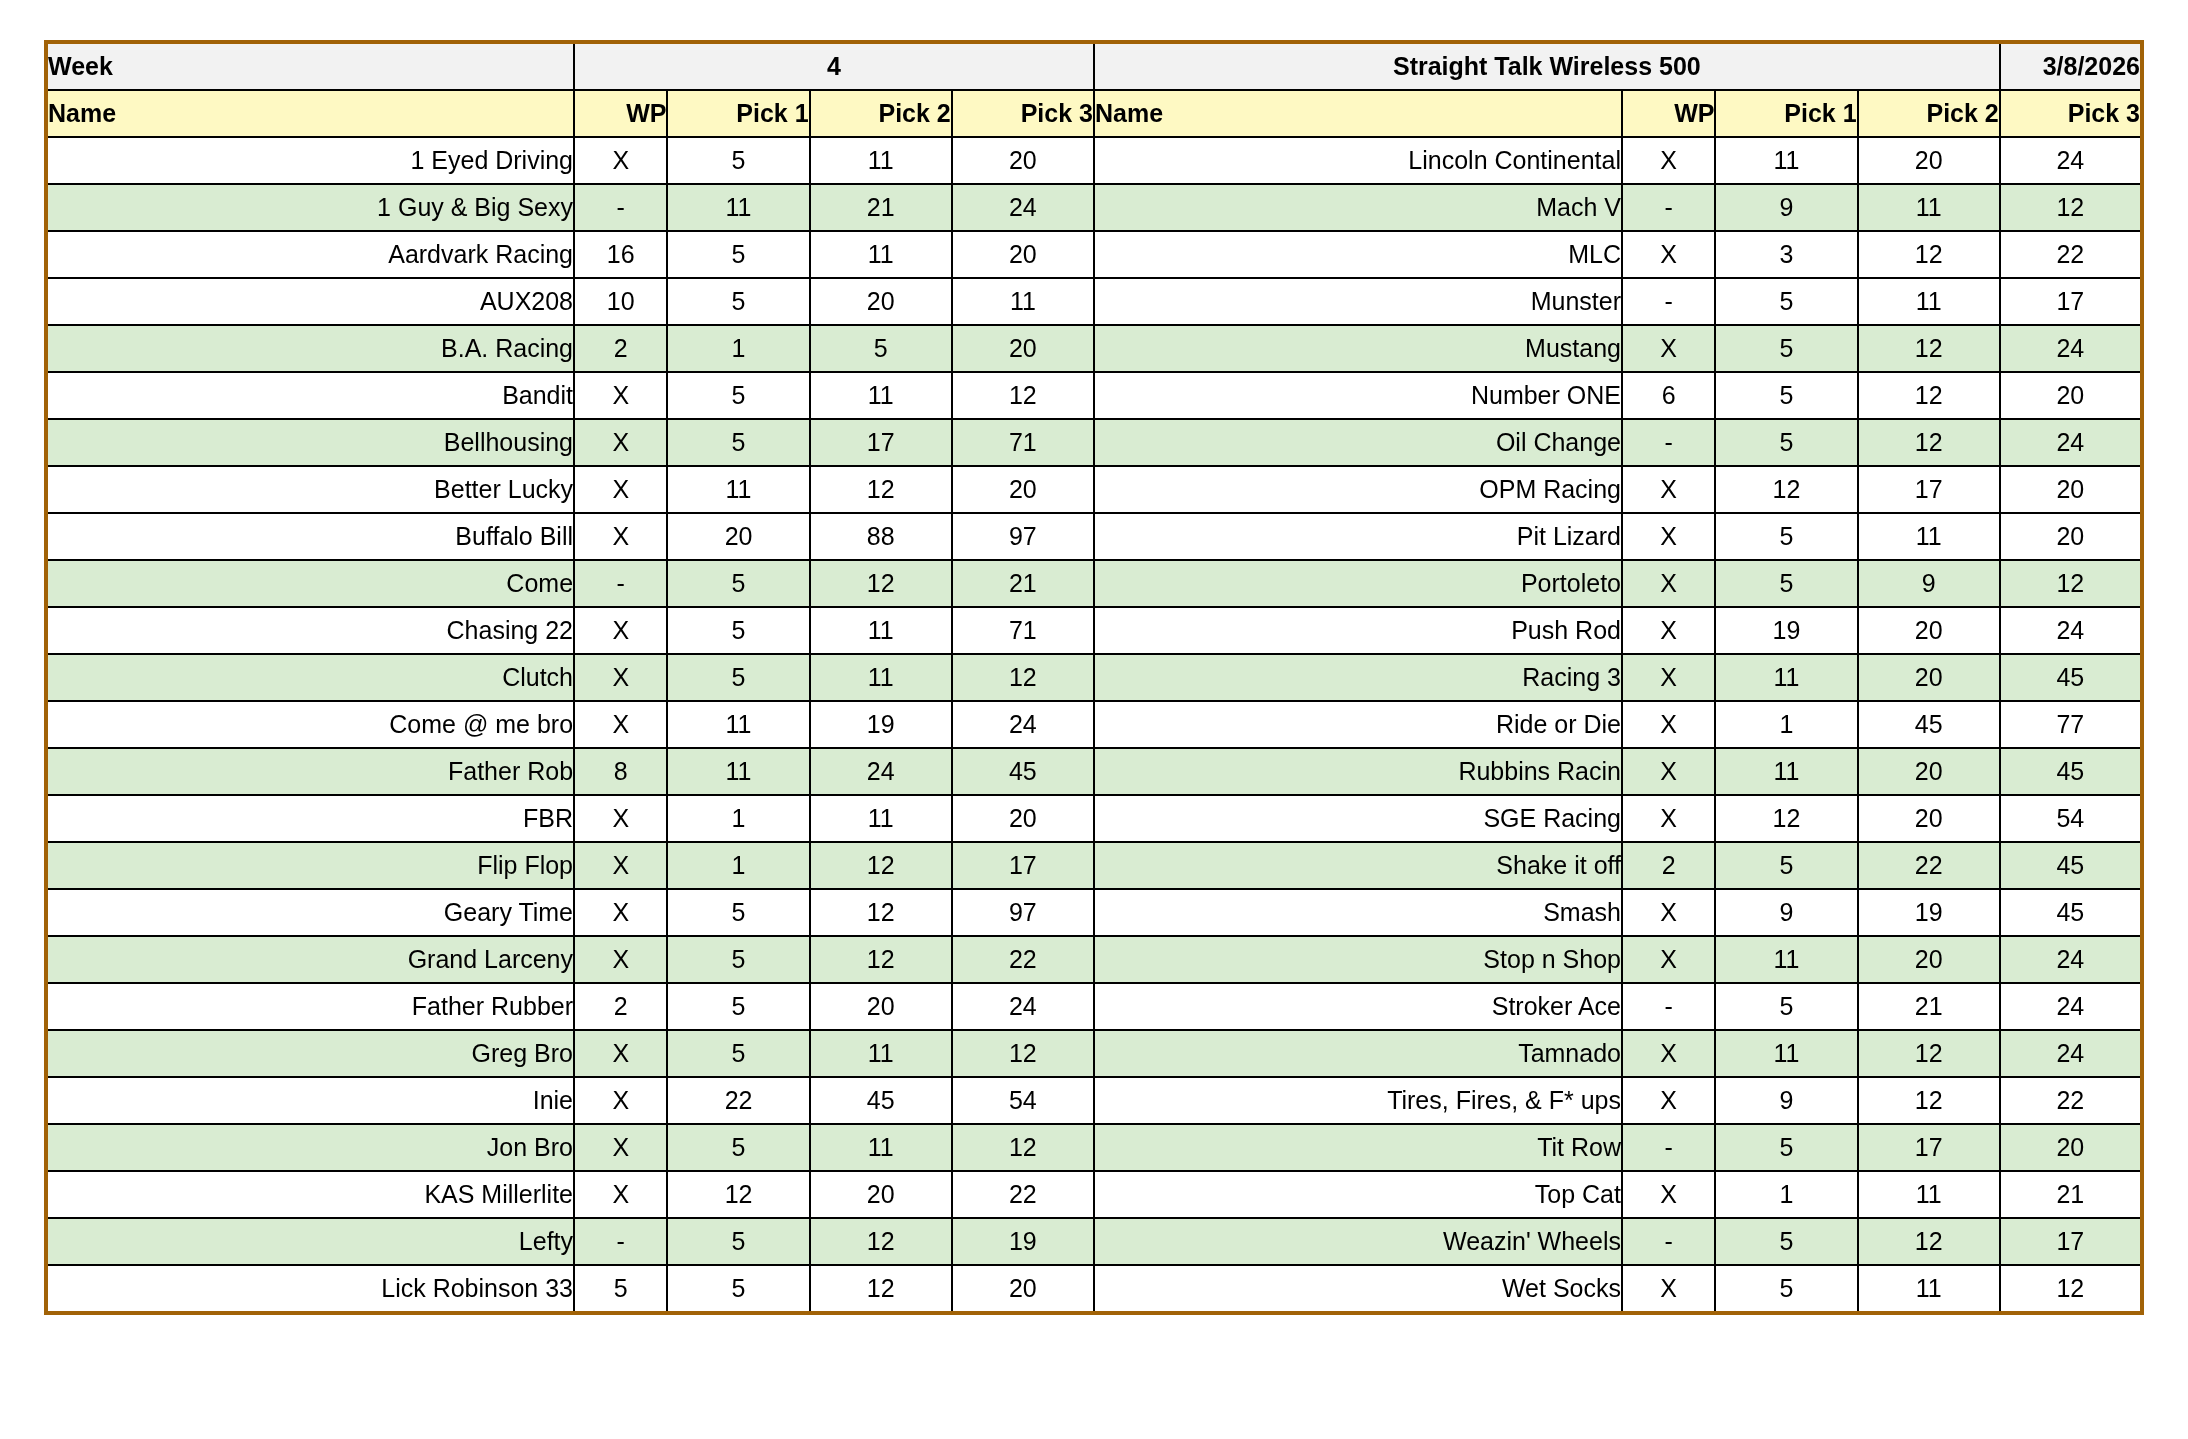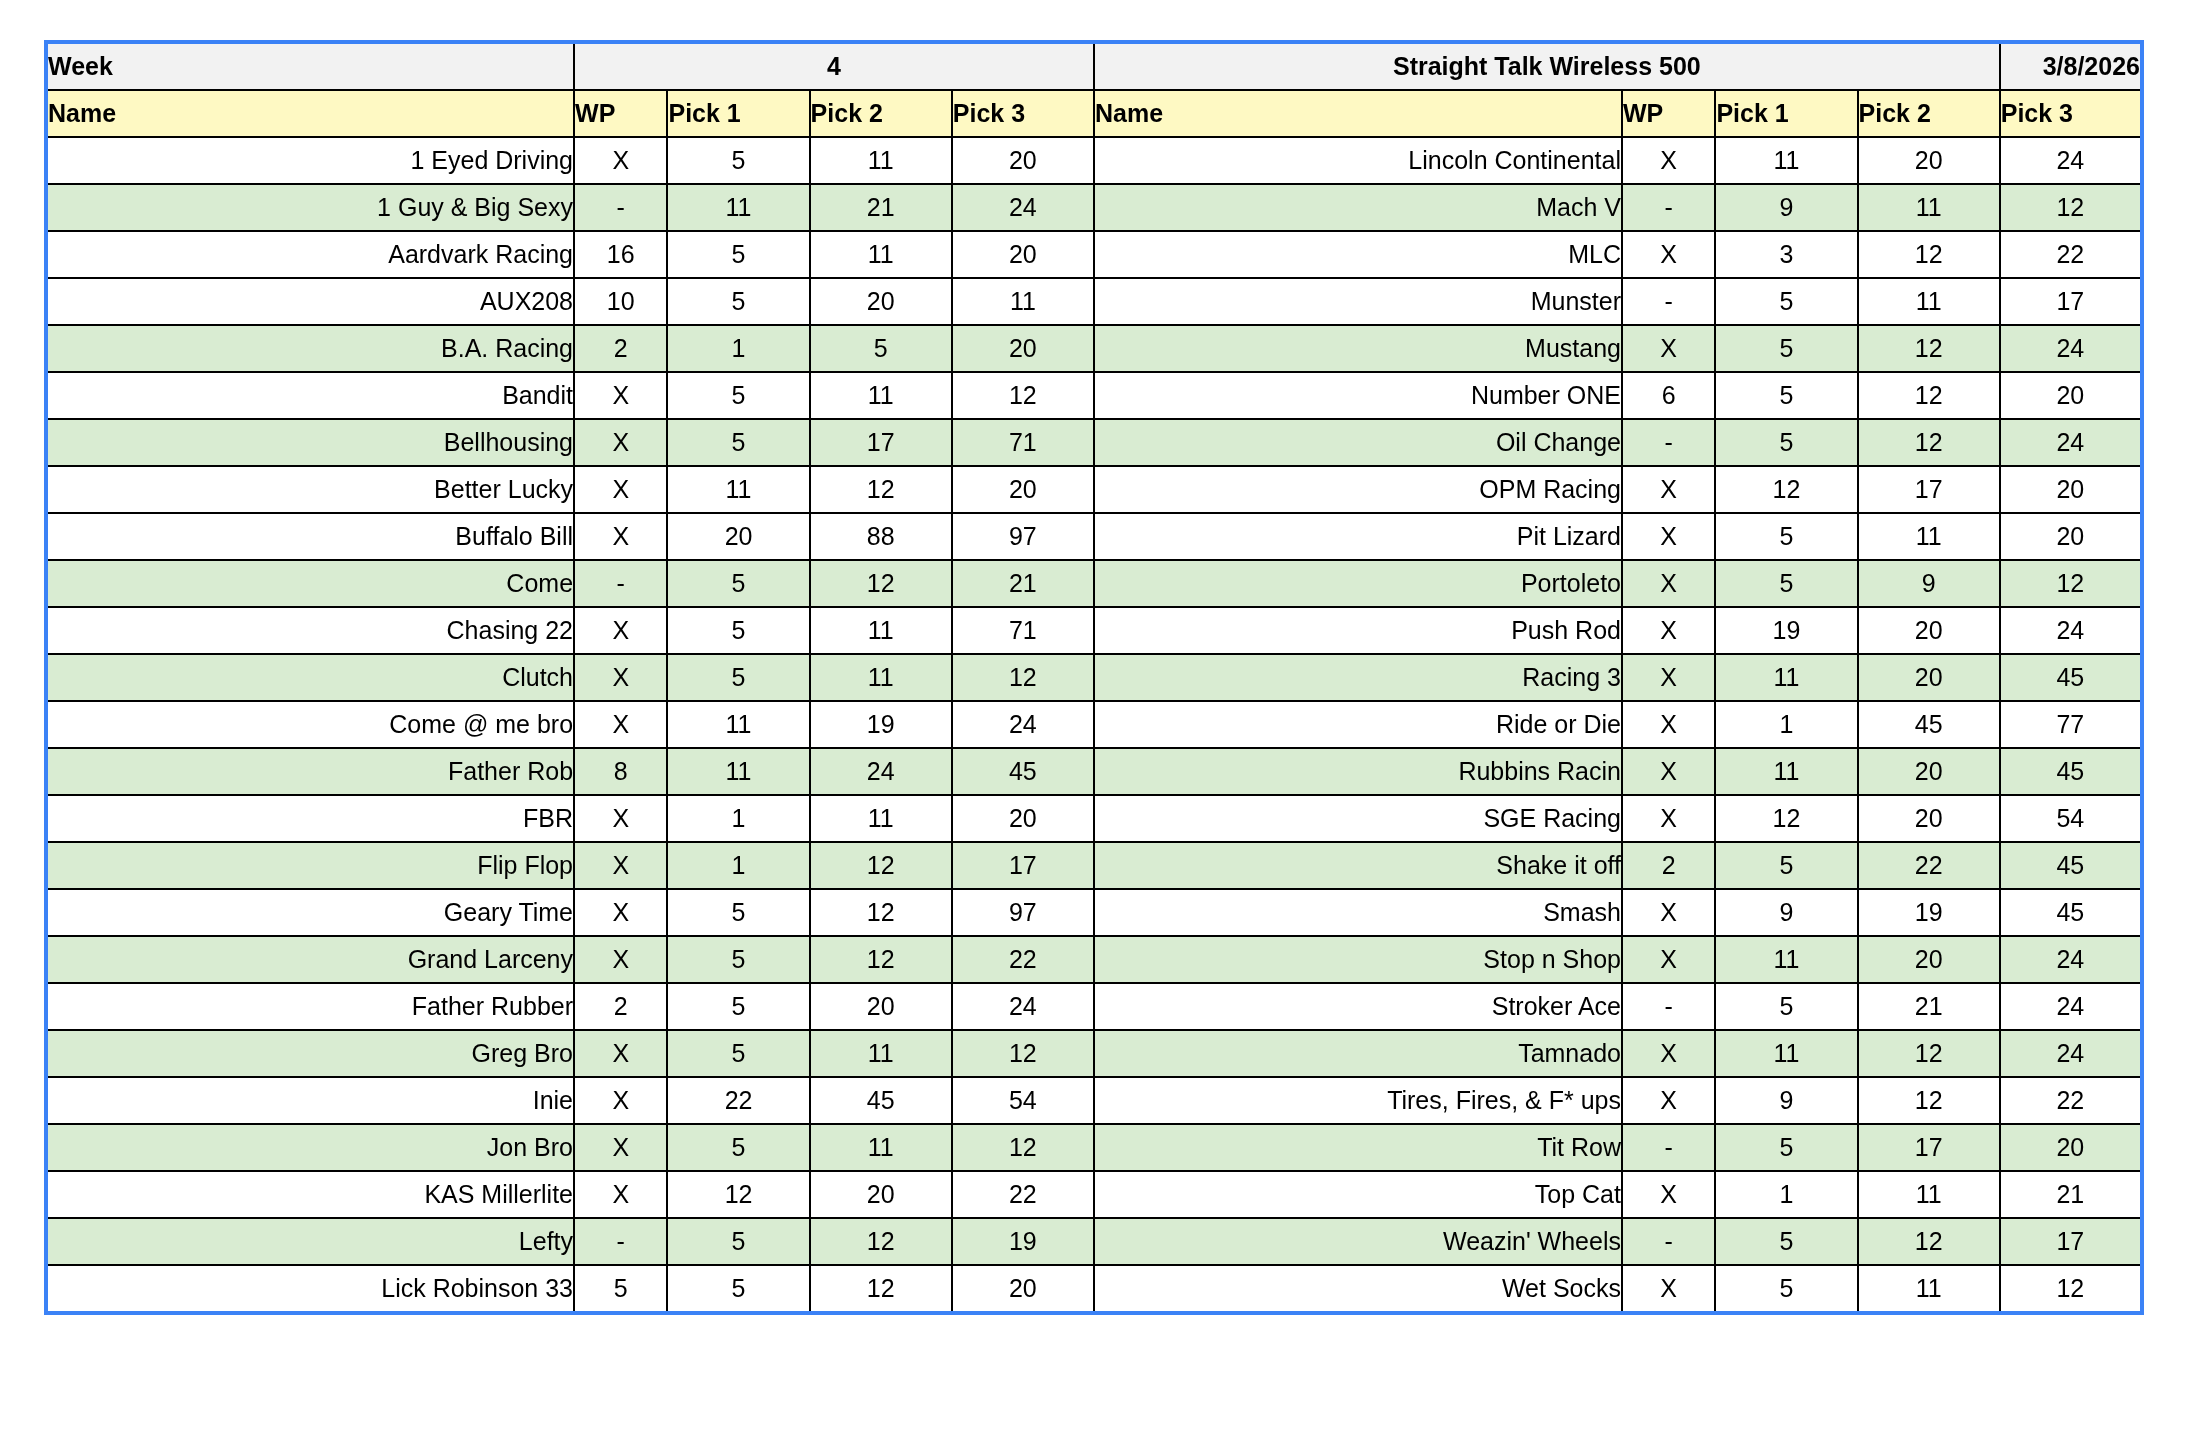--- a/index.html
+++ b/index.html
@@ -16,21 +16,21 @@
   #sheet {
     position: absolute;
     left: 44px;
     top: 40px;
     width: 2100px;
   }
   table.grid {
     border-collapse: collapse;
     table-layout: fixed;
     width: 2100px;
-    border: 4px solid #3b82f6;
+    border: 4px solid #a16207;
   }
   table.grid td {
     border: 2px solid #000;
     height: 45px;
     font-size: 25px;
     color: #000;
     padding: 0 0 0 0;
     vertical-align: middle;
     overflow: hidden;
     white-space: nowrap;
@@ -51,21 +51,21 @@
   .title-race { text-align: center; }
   .title-date { text-align: right; }
 
   .hdr-row td {
     background: #fef9c3;
     font-weight: bold;
     font-size: 26px;
     height: 48px;
   }
   .hdr-name { padding-left: 12px; text-align: left; }
-  .hdr-col { text-align: left; }
+  .hdr-col { text-align: right; }
 
   td.name { padding-left: 12px; text-align: right; }
   td.num  { text-align: center; }
 
   tr.alt td { background: #d9ecd2; }
   tr.plain td { background: #ffffff; }
 </style>
 </head>
 <body>
 

